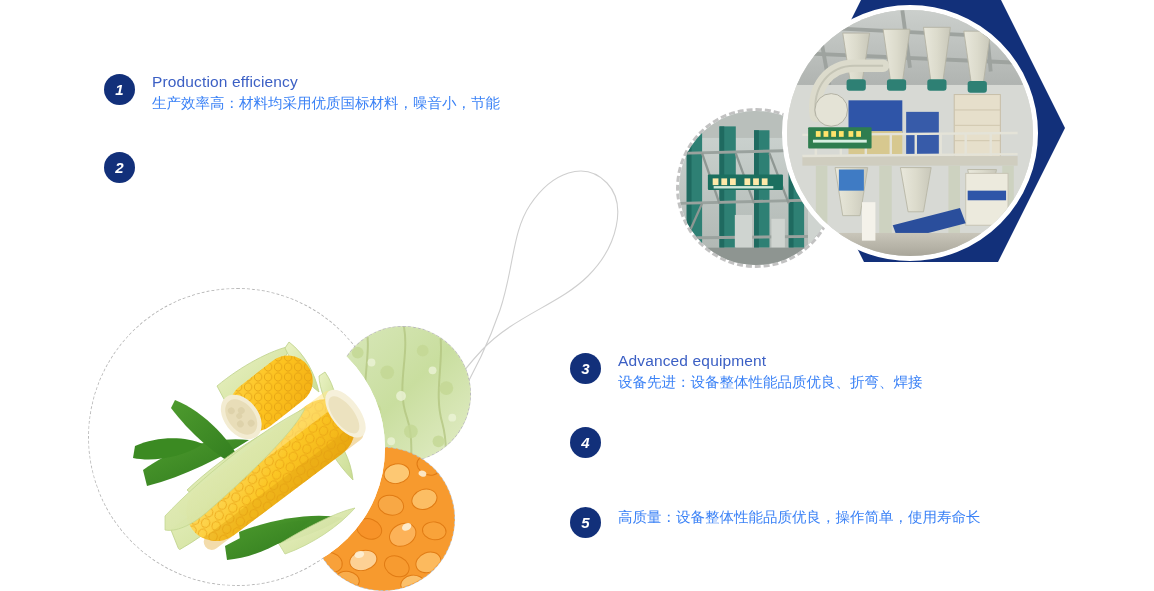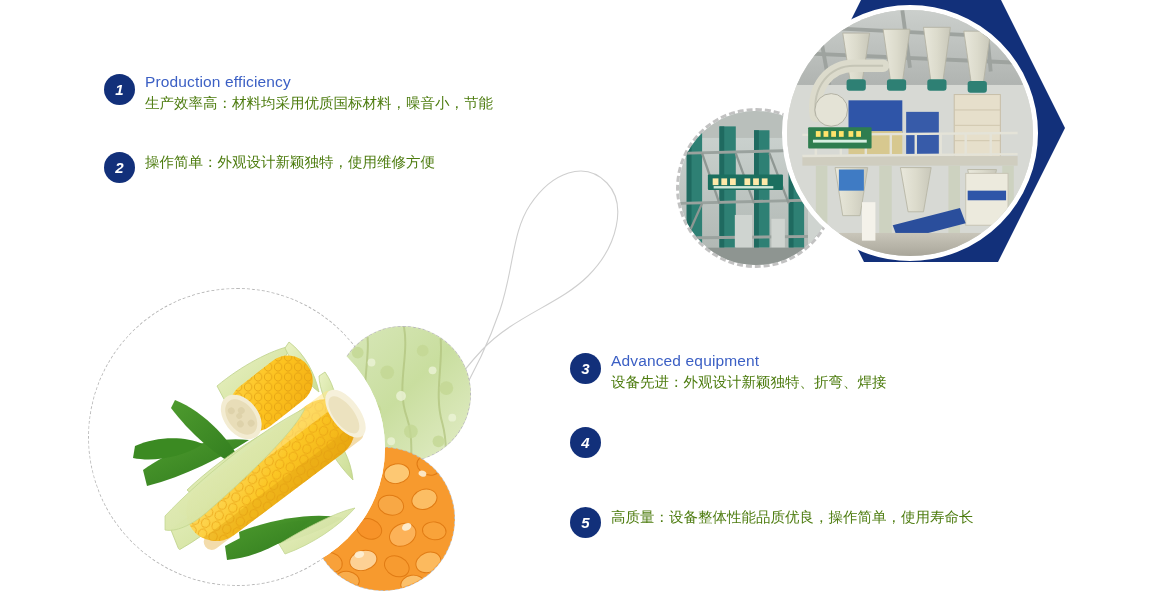--- a/index.html
+++ b/index.html
@@ -42,31 +42,31 @@
     color: #ffffff;
     font-style: italic;
     font-weight: bold;
     font-size: 15px;
     line-height: 31px;
     text-align: center;
     letter-spacing: 0;
     margin-top: 2px;
   }
   .feature-body {
-    margin-left: 10px;
+    margin-left: 17px;
   }
   .feature-title {
     color: #3b5fc4;
     font-size: 15.5px;
     line-height: 19px;
     letter-spacing: 0.15px;
     white-space: nowrap;
   }
   .feature-desc {
-    color: #4d7c0f;
+    color: #3b82f6;
     font-size: 14.5px;
     line-height: 21px;
     margin-top: 2px;
     white-space: nowrap;
     font-family: "DejaVu Sans", "Liberation Sans", sans-serif;
   }
 
   
   .hex-wrap {
     position: absolute;
@@ -495,29 +495,28 @@
     <div class="badge">1</div>
     <div class="feature-body">
       <div class="feature-title">Production efficiency</div>
       <div class="feature-desc">生产效率高：材料均采用优质国标材料，噪音小，节能</div>
     </div>
   </div>
 
   <div class="feature" style="left:104px; top:150px;">
     <div class="badge">2</div>
     <div class="feature-body">
-      <div class="feature-desc">操作简单：外观设计新颖独特，使用维修方便</div>
     </div>
   </div>
 
   <div class="feature" style="left:570px; top:351px;">
     <div class="badge">3</div>
     <div class="feature-body">
       <div class="feature-title">Advanced equipment</div>
-      <div class="feature-desc">设备先进：外观设计新颖独特、折弯、焊接</div>
+      <div class="feature-desc">设备先进：设备整体性能品质优良、折弯、焊接</div>
     </div>
   </div>
 
   <div class="feature" style="left:570px; top:425px;">
     <div class="badge">4</div>
     <div class="feature-body">
     </div>
   </div>
 
   <div class="feature" style="left:570px; top:505px;">

